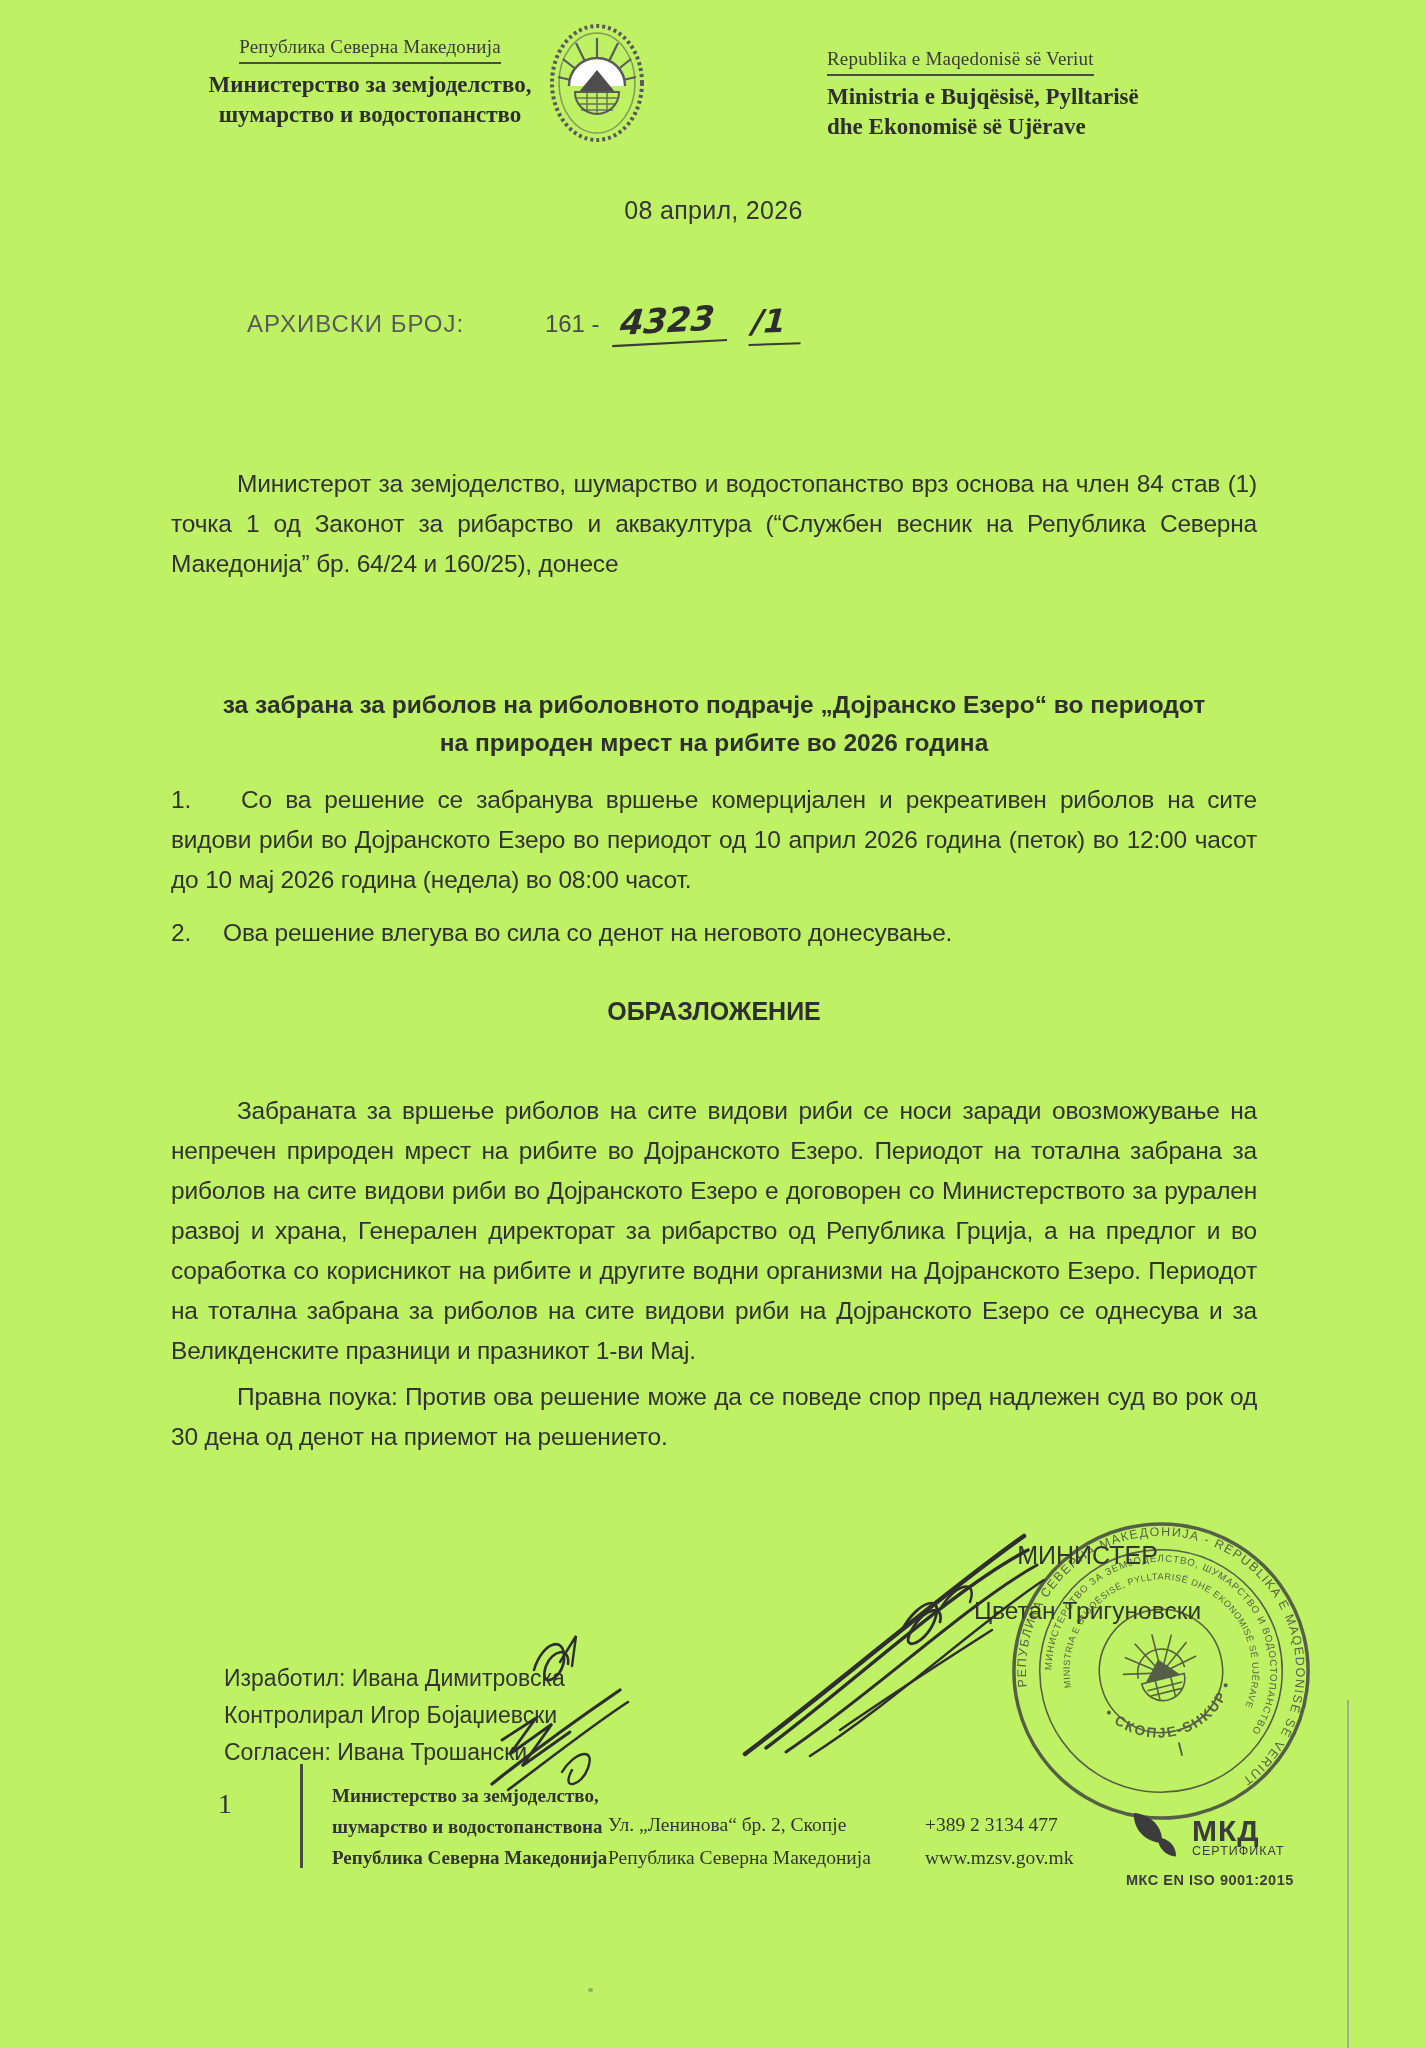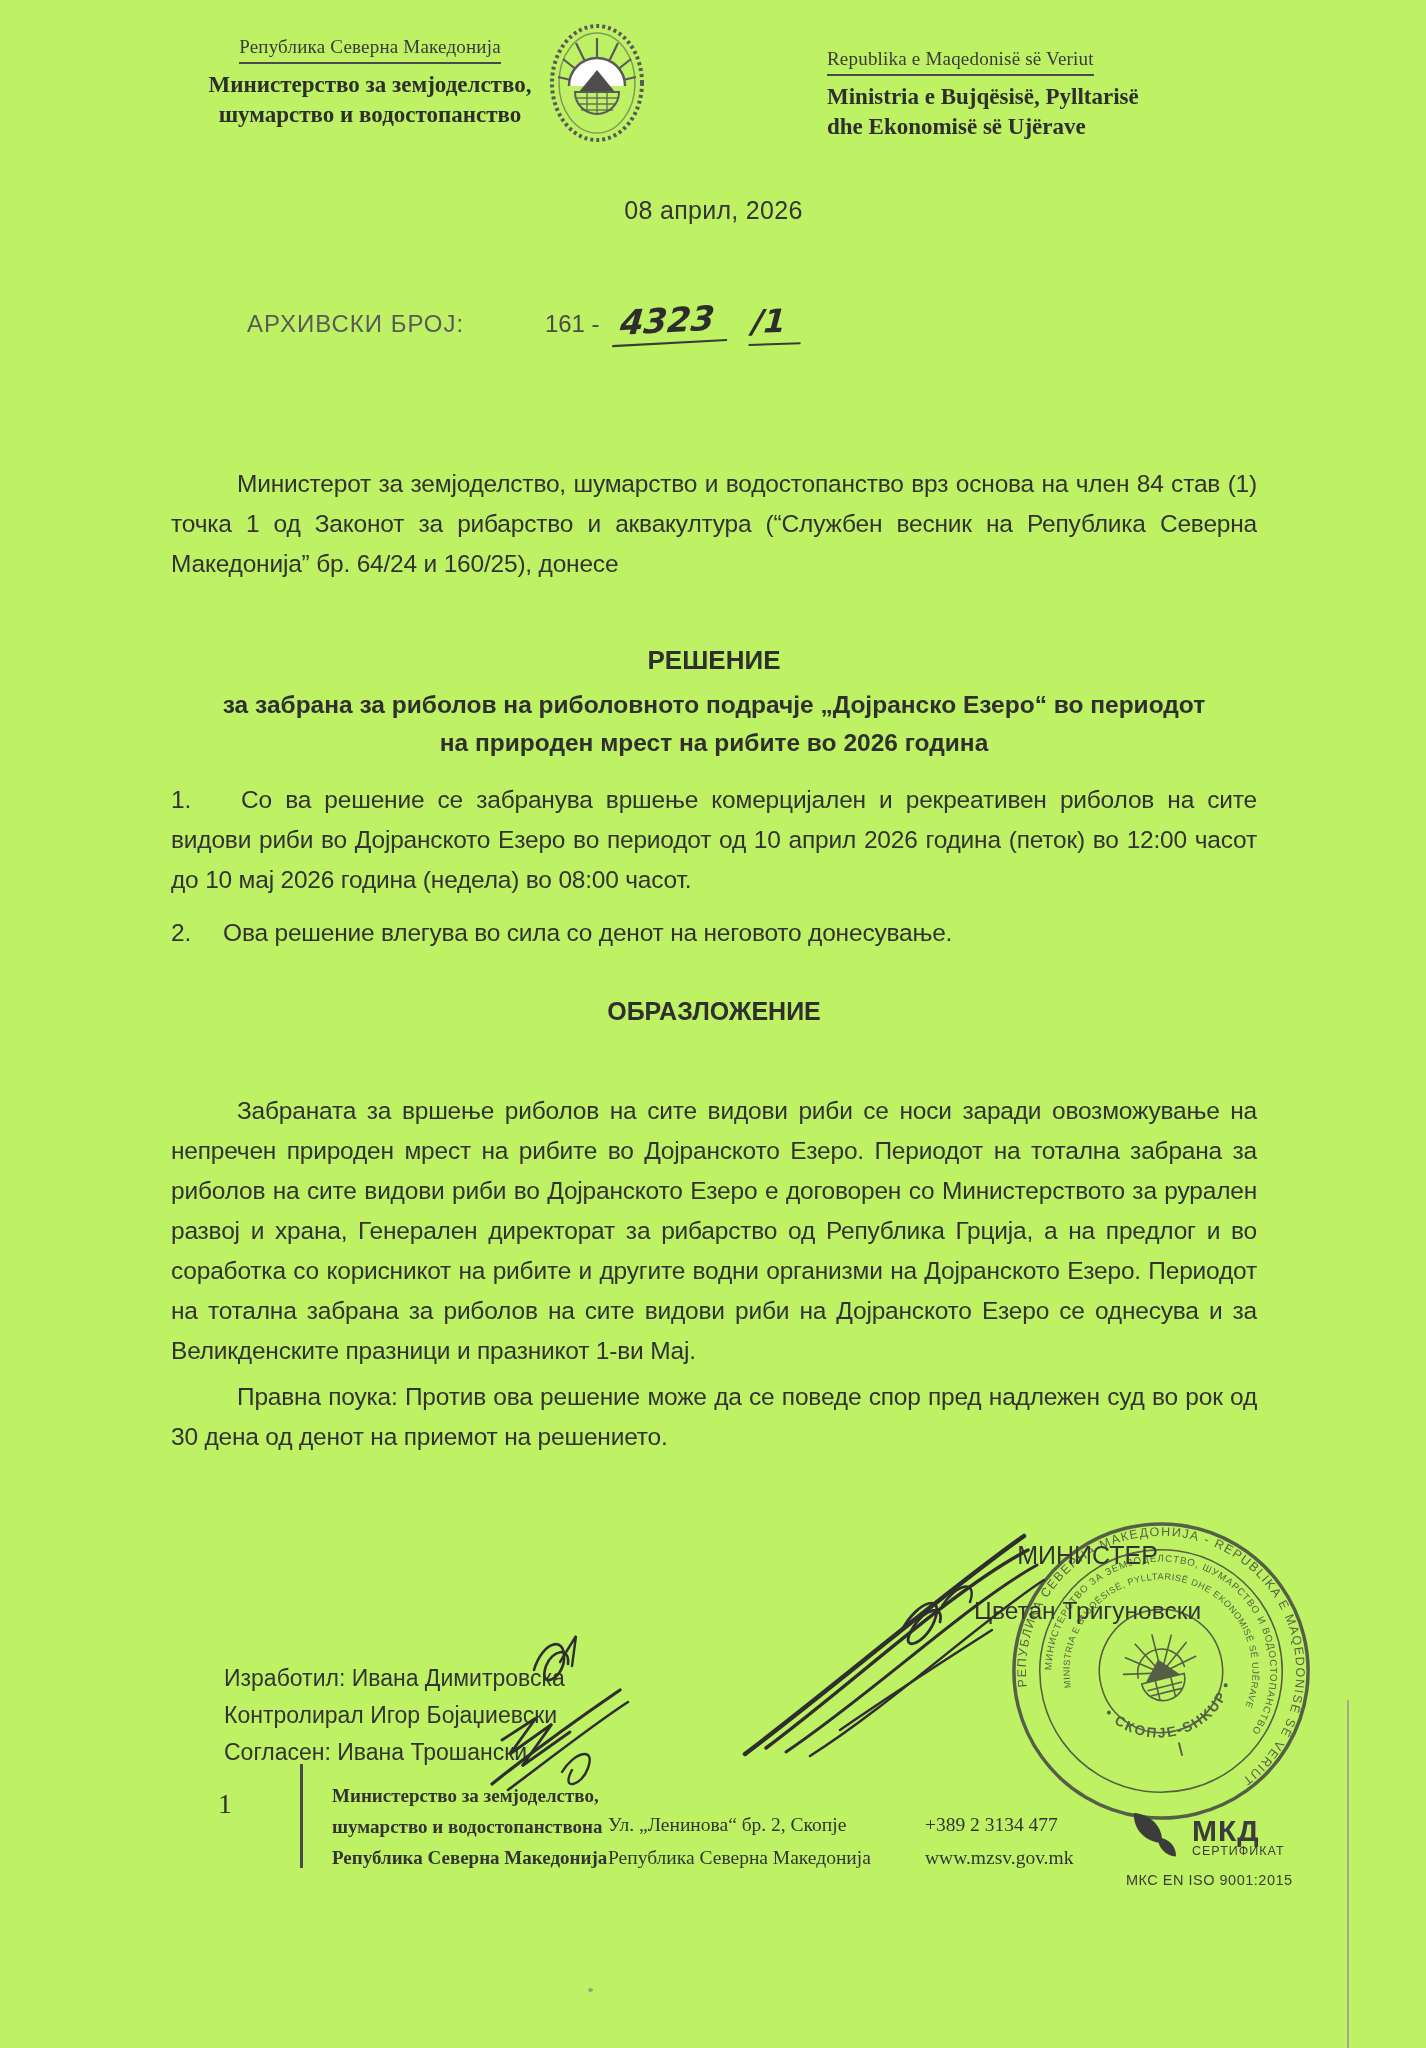--- a/index.html
+++ b/index.html
@@ -66,21 +66,21 @@
   .fmin{position:absolute;left:332px;top:1780px;font-family:"Liberation Serif",serif;
             font-weight:bold;font-size:19px;line-height:31px;color:#333;}
   .faddr{position:absolute;left:608px;top:1808px;font-family:"Liberation Serif",serif;
             font-size:19.5px;line-height:33px;color:#333;}
   .fcontact{position:absolute;left:925px;top:1808px;font-family:"Liberation Serif",serif;
             font-size:19.5px;line-height:33px;color:#333;}
   .cert{position:absolute;left:1126px;top:1812px;width:200px;color:#3c3c3c;}
   .cert-top{display:flex;align-items:center;gap:8px;}
   .cert-name{font-weight:bold;font-size:30px;letter-spacing:1px;line-height:26px;}
   .cert-sub{font-size:12.5px;letter-spacing:1px;}
-  .cert-std{font-weight:normal;font-size:14.5px;margin-top:8px;letter-spacing:.5px;}
+  .cert-std{font-weight:bold;font-size:14.5px;margin-top:8px;letter-spacing:.5px;}
   .scan-line{position:absolute;left:1347px;top:1700px;width:2px;height:348px;background:#9a9a9a;opacity:.8;}
   .scan-dot{position:absolute;left:588px;top:1988px;width:5px;height:4px;background:#777;border-radius:50%;opacity:.6;}
 </style>
 </head>
 <body>
 
 <div class="page">
 
   <div class="lh-left">
     <span class="country">Република Северна Македонија</span>
@@ -129,21 +129,20 @@
 
   <div class="archive-row">
     <span class="archive-label">АРХИВСКИ БРОЈ:</span>
     <span class="archive-prefix">161 -</span>
     <span class="hand archive-number">4323</span>
     <span class="hand archive-suffix">/1</span>
   </div>
 
   <p class="textblock indent intro">Министерот за земјоделство, шумарство и водостопанство врз основа на член 84 став (1) точка 1 од Законот за рибарство и аквакултура (“Службен весник на Република Северна Македонија”  бр. 64/24 и 160/25),  донесе</p>
 
-  <div class="decision-title">РЕШЕНИЕ</div>
   <div class="decision-subtitle">
     <div>за забрана за риболов на риболовното подрачје „Дојранско Езеро“ во периодот</div>
     <div>на природен мрест на рибите во 2026 година</div>
   </div>
 
   <div class="textblock items">
     <p class="item"><span class="item-num">1.</span><span class="gap1"></span><span>Со ва решение се забранува вршење комерцијален и рекреативен риболов на сите видови риби во Дојранското Езеро во периодот од 10 април 2026 година (петок) во 12:00 часот  до 10 мај 2026 година (недела) во 08:00 часот.</span></p>
     <p class="item"><span class="item-num">2.</span><span class="gap2"></span><span>Ова решение влегува во сила со денот на неговото донесување.</span></p>
   </div>
 

